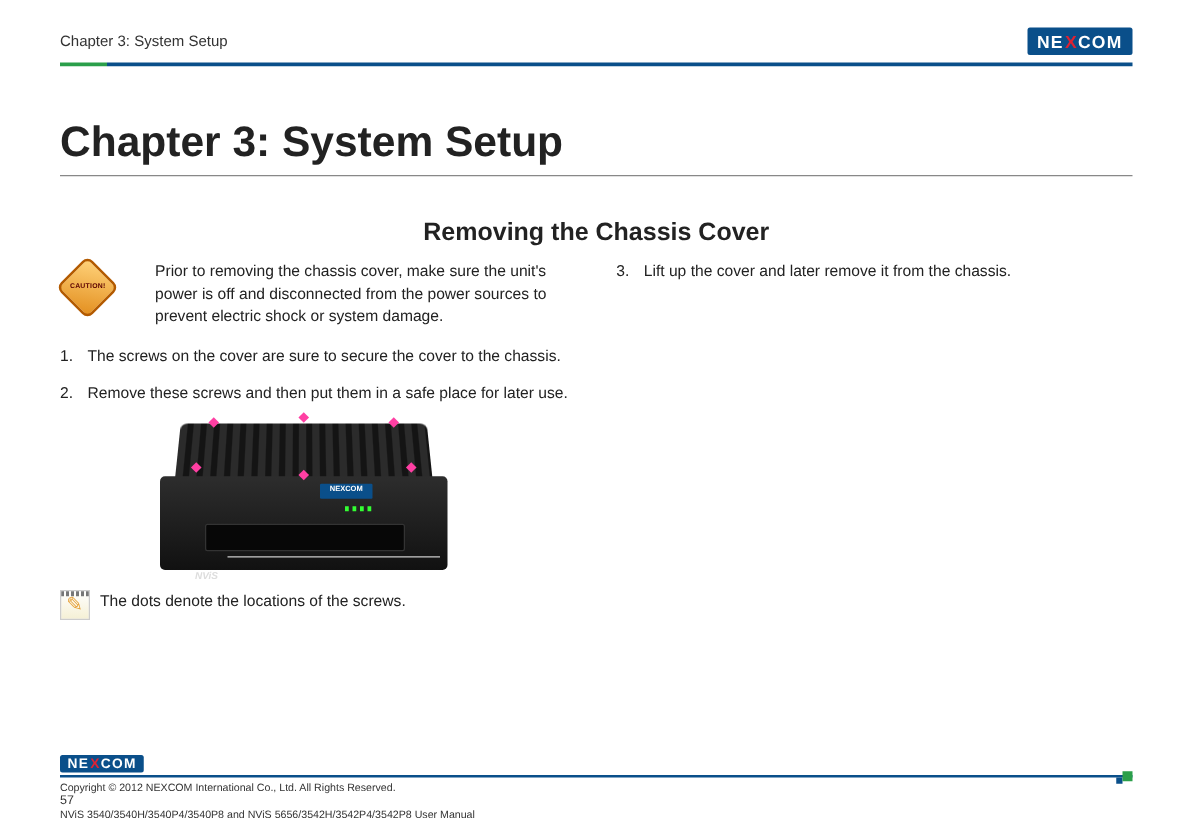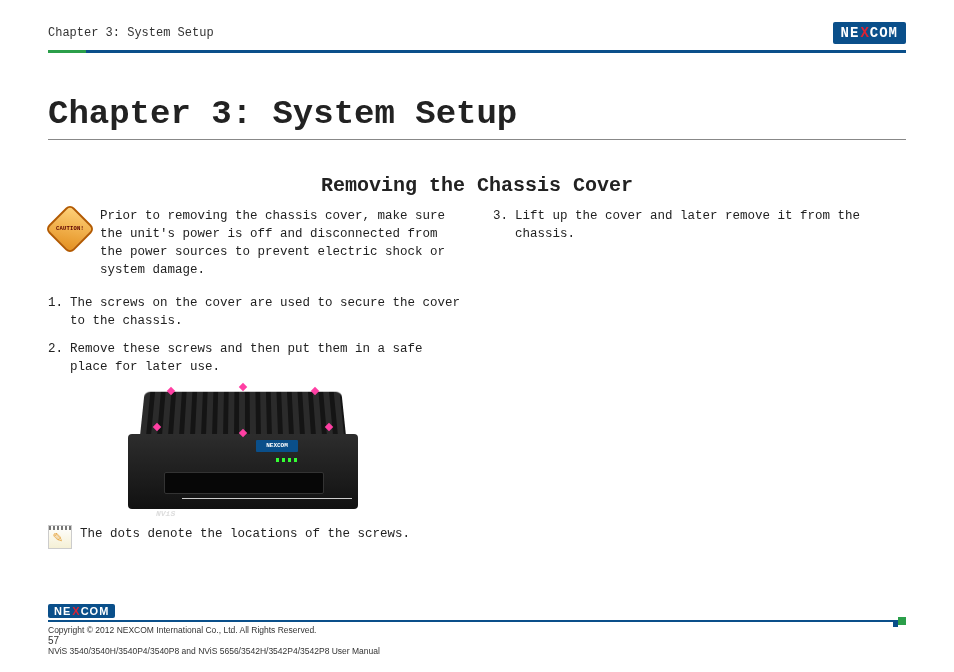--- a/index.html
+++ b/index.html
@@ -7,21 +7,20 @@
     width: 954px;
     height: 672px;
     font-family: "Segoe UI", Arial, sans-serif;
     background: #fff;
     color: #222;
     position: relative;
     overflow: hidden;
   }
   .page {
     padding: 22px 48px 0 48px;
-    font-family: Liberation Mono, monospace;
   }
   .top-bar {
     display: flex;
     justify-content: space-between;
     align-items: center;
     height: 22px;
   }
   .chapter-tag {
     font-size: 12px;
     color: #333;
@@ -98,21 +97,21 @@
     justify-content: center;
     margin: 4px 4px 0 4px;
   }
   .caution-inner {
     transform: rotate(-45deg);
     font-size: 5.5px;
     font-weight: 700;
     color: #5b0000;
     letter-spacing: 0.2px;
   }
-  .caution-text { flex: 1; }
+  .caution-text { flex: 1; margin-left: 24px; }
   .ol-item {
     display: flex;
     gap: 8px;
     margin-bottom: 10px;
   }
   .ol-num { width: 14px; flex-shrink: 0; }
   .device-fig {
     margin: 10px 0 14px 80px;
     width: 230px;
   }
@@ -286,21 +285,21 @@
     <div class="col">
       <div class="caution-row">
         <div class="caution-icon">
           <div class="caution-inner">CAUTION!</div>
         </div>
         <div class="caution-text">Prior to removing the chassis cover, make sure the unit's power is off and disconnected from the power sources to prevent electric shock or system damage.</div>
       </div>
 
       <div class="ol-item">
         <div class="ol-num">1.</div>
-        <div>The screws on the cover are used to secure the cover to the chassis.</div>
+        <div>The screws on the cover are sure to secure the cover to the chassis.</div>
       </div>
       <div class="ol-item">
         <div class="ol-num">2.</div>
         <div>Remove these screws and then put them in a safe place for later use.</div>
       </div>
 
       <div class="device-fig">
         <div class="device">
           <div class="device-top"></div>
           <div class="device-body"></div>

